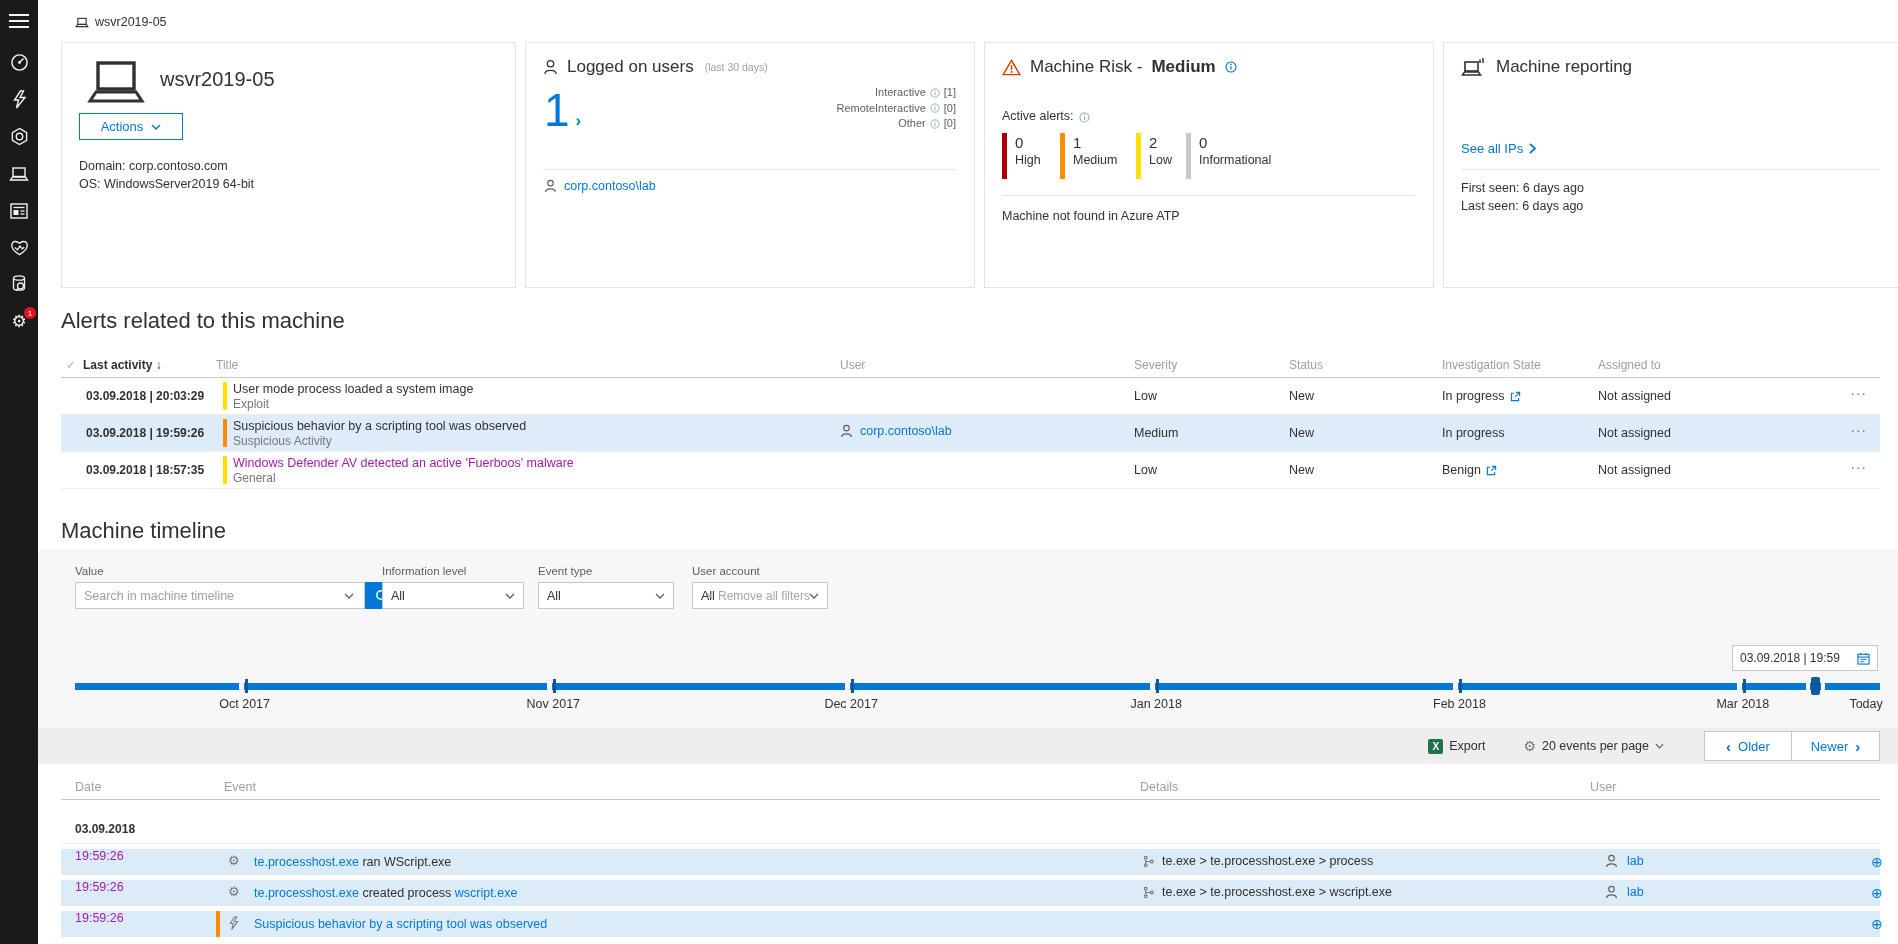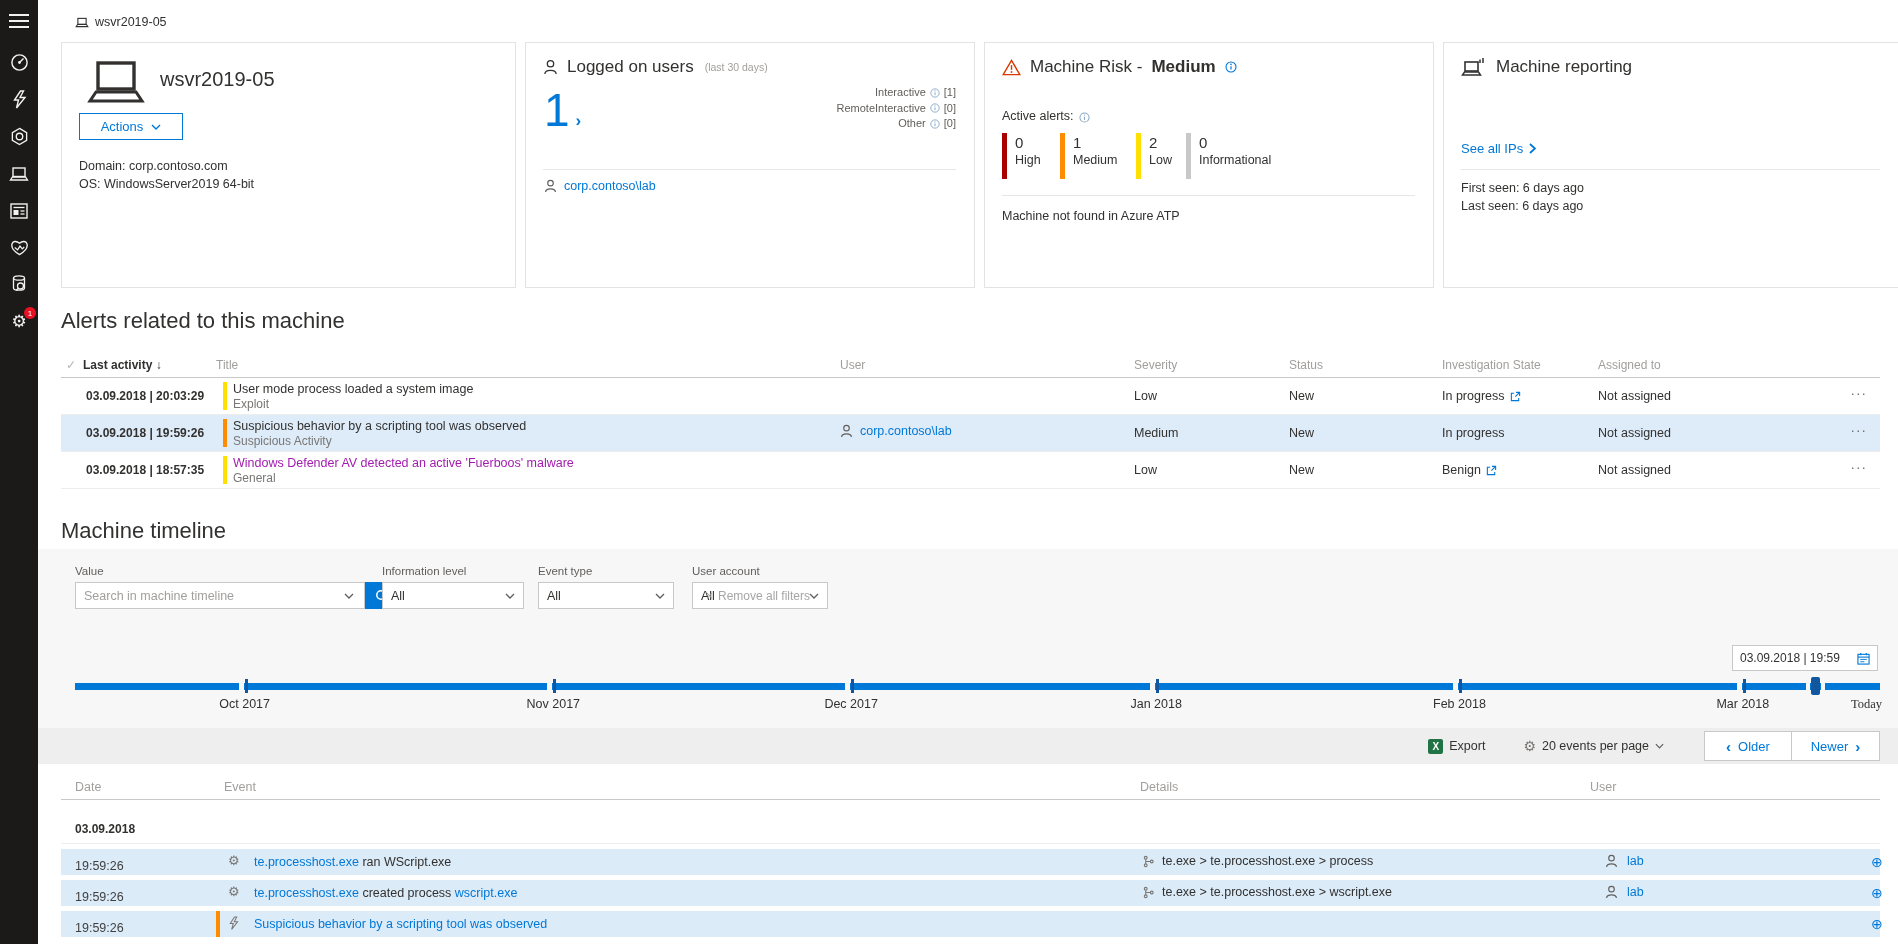--- a/index.html
+++ b/index.html
@@ -125,21 +125,21 @@
   .pg-chev { font-size:15px; font-weight:bold; }
 
   
   #events { position:absolute; left:61px; top:778px; right:18px; font-size:12.5px; }
   .etable-head { position:relative; height:22px; border-bottom:1px solid #c8c8c8; color:#a19f9d; }
   .eh { position:absolute; top:2px; }
   .eh-date { left:14px; } .eh-event { left:163px; } .eh-details { left:1079px; } .eh-user { left:1529px; }
   .egroup { position:relative; height:44px; border-bottom:1px solid #ededed; }
   .egroup span { position:absolute; left:14px; top:22px; color:#323130; font-weight:bold; font-size:12px; }
   .erow { position:relative; height:26px; background:#dcebf8; margin-top:5px; cursor:pointer; }
-  .e-time { position:absolute; left:14px; top:10px; color:#404040; }
+  .e-time { position:absolute; left:14px; top:0; color:#a21caf; }
   .e-bar { position:absolute; left:155px; top:0; bottom:0; width:4px; background:#ff8c00; }
   .e-icon { position:absolute; left:167px; top:4px; color:#797775; font-size:13px; }
   .e-text { position:absolute; left:193px; top:6px; white-space:nowrap; }
   .e-text.alerttext { left:193px; }
   .e-details { position:absolute; left:1081px; top:5px; display:flex; align-items:center; gap:7px; color:#323130; }
   .e-user { position:absolute; left:1544px; top:5px; display:flex; align-items:center; gap:9px; }
   .e-plus { position:absolute; left:1810px; top:5px; color:#0078d7; font-size:14px; cursor:pointer; }
 </style>
 </head>
 <body>
@@ -525,21 +525,21 @@
     <div class="thumb-gap" style="transform: translateX(6px); left: 96.4%;"></div>
     <div id="thumb" style="left: 96.4%;"></div>
   </div>
   <div id="months">
     <span class="month" style="left: 9.4%;">Oct 2017</span>
     <span class="month" style="left: 26.5%;">Nov 2017</span>
     <span class="month" style="left: 43%;">Dec 2017</span>
     <span class="month" style="left: 59.9%;">Jan 2018</span>
     <span class="month" style="left: 76.7%;">Feb 2018</span>
     <span class="month" style="left: 92.4%;">Mar 2018</span>
-    <span class="month today" style="left: 99.6%; font-family: Liberation Serif, serif;">Today</span>
+    <span class="month today" style="left: 99.6%;">Today</span>
   </div>
 </div>
 
 <div id="mt-toolbar">
   <span id="export-btn">
     <span class="xl-icon">X</span>
     <span>Export</span>
   </span>
   <span id="perpage">
     <span class="gear-glyph" style="color:#797775;font-size:14px">⚙</span>

